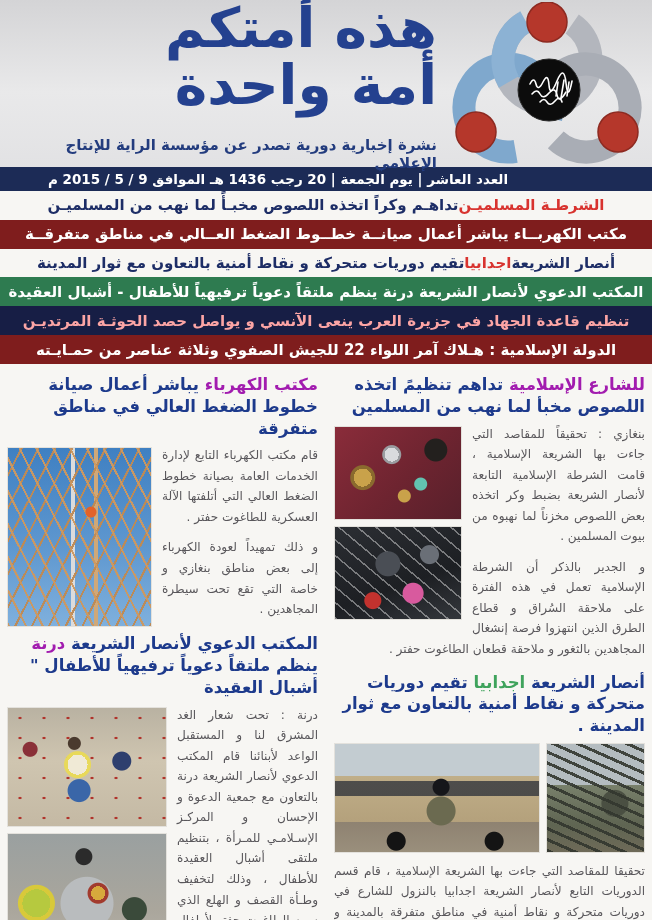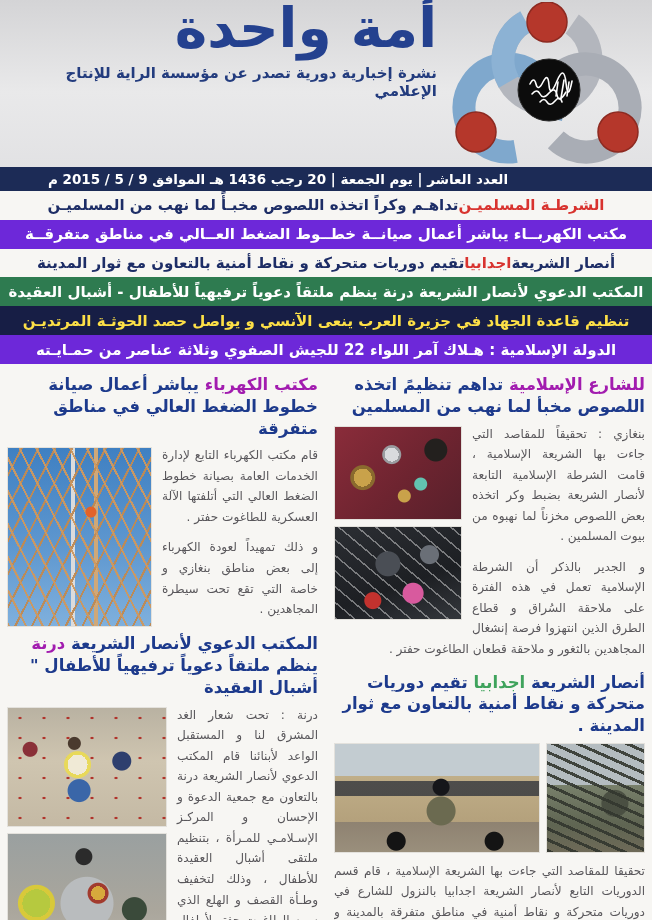--- a/index.html
+++ b/index.html
@@ -3,35 +3,35 @@
 <meta charset="utf-8">
 <style>
   html,body{margin:0;padding:0;background:#888;}
   .page{width:652px;height:920px;position:relative;margin:0 auto;background:#f6f5f2;
         overflow:hidden;font-family:"DejaVu Sans",sans-serif;}
 
   
   .masthead{height:167px;background:linear-gradient(180deg,#d4d4d6 0%,#e9e9ea 55%,#e2e2e4 100%);position:relative;}
   .title-block{position:absolute;left:40px;right:215px;top:0;text-align:right;direction:rtl;}
   .title-l1,.title-l2{font-weight:bold;color:#24418f;font-size:55px;line-height:1.04;letter-spacing:-1px;}
-  .subtitle{font-weight:bold;color:#233c7e;font-size:15px;margin-top:7px;}
+  .subtitle{font-weight:bold;color:#233c7e;font-size:15px;margin-top:22px;}
   .logo-wrap{position:absolute;right:4px;top:2px;width:202px;height:166px;}
 
   
   .issue-bar{height:24px;background:#1c2b56;display:flex;align-items:center;justify-content:flex-end;direction:rtl;}
   .issue-bar span{width:468px;text-align:center;color:#ffffff;font-weight:bold;font-size:13.5px;padding-left:44px;}
 
   
   .ticker{height:173px;display:flex;flex-direction:column;}
   .trow{flex:1;display:flex;align-items:center;justify-content:center;direction:rtl;
         font-weight:bold;font-size:15px;white-space:nowrap;}
   .trow.light{background:#f7f6f3;color:#1d2d66;}
-  .trow.red{background:#6d28d9;color:#ffffff;}
+  .trow.red{background:#7f1d1d;color:#ffffff;}
   .trow.green{background:#2e7b50;color:#ffffff;}
-  .trow.navy{background:#171e45;color:#fde047;text-align:center;}
+  .trow.navy{background:#171e45;color:#fca5a5;text-align:center;}
   .tkw{color:#d8332f;}
 
   
   .articles{height:556px;padding:8px 7px 0;box-sizing:border-box;display:grid;
             grid-template-columns:1fr 1fr;gap:0 16px;direction:rtl;background:#f7f6f3;}
   .col{overflow:hidden;}
   .headline{font-size:16.5px;font-weight:bold;color:#1d3a8c;line-height:1.32;margin:2px 0 6px;
             text-align:right;direction:rtl;}
   .kw-red{color:#a21caf;}
   .kw-green{color:#3fa35c;}
@@ -94,20 +94,21 @@
     linear-gradient(180deg,#b4bcc0 0%,#b4bcc0 38%,#78806b 38%,#5f6552 75%,#6e6a58 100%);}
   .patrol-photos{display:flex;gap:6px;margin:2px 0 8px;direction:ltr;}
 </style>
 </head>
 <body>
 
 <div class="page">
 
   <header class="masthead">
     <div class="title-block">
+      <div class="title-l1">هذه أمتكم</div>
       <div class="title-l2">أمة واحدة</div>
       <div class="subtitle">نشرة إخبارية دورية تصدر عن مؤسسة الراية للإنتاج الإعلامي</div>
     </div>
     <div class="logo-wrap">
       <svg width="202" height="166" viewBox="0 0 202 166">
         <g fill="none">
           <circle cx="101" cy="58" r="44" stroke="#b3b6bd" stroke-width="23" stroke-dasharray="225 52" transform="rotate(-55 101 58)"></circle>
           <circle cx="62" cy="106" r="44" stroke="#7fa8cd" stroke-width="23" stroke-dasharray="225 52" transform="rotate(80 62 106)"></circle>
           <circle cx="140" cy="106" r="44" stroke="#a9adb5" stroke-width="23" stroke-dasharray="225 52" transform="rotate(200 140 106)"></circle>
           <circle cx="101" cy="58" r="44" stroke="#8cb2d4" stroke-width="23" stroke-dasharray="70 210" transform="rotate(150 101 58)"></circle>

